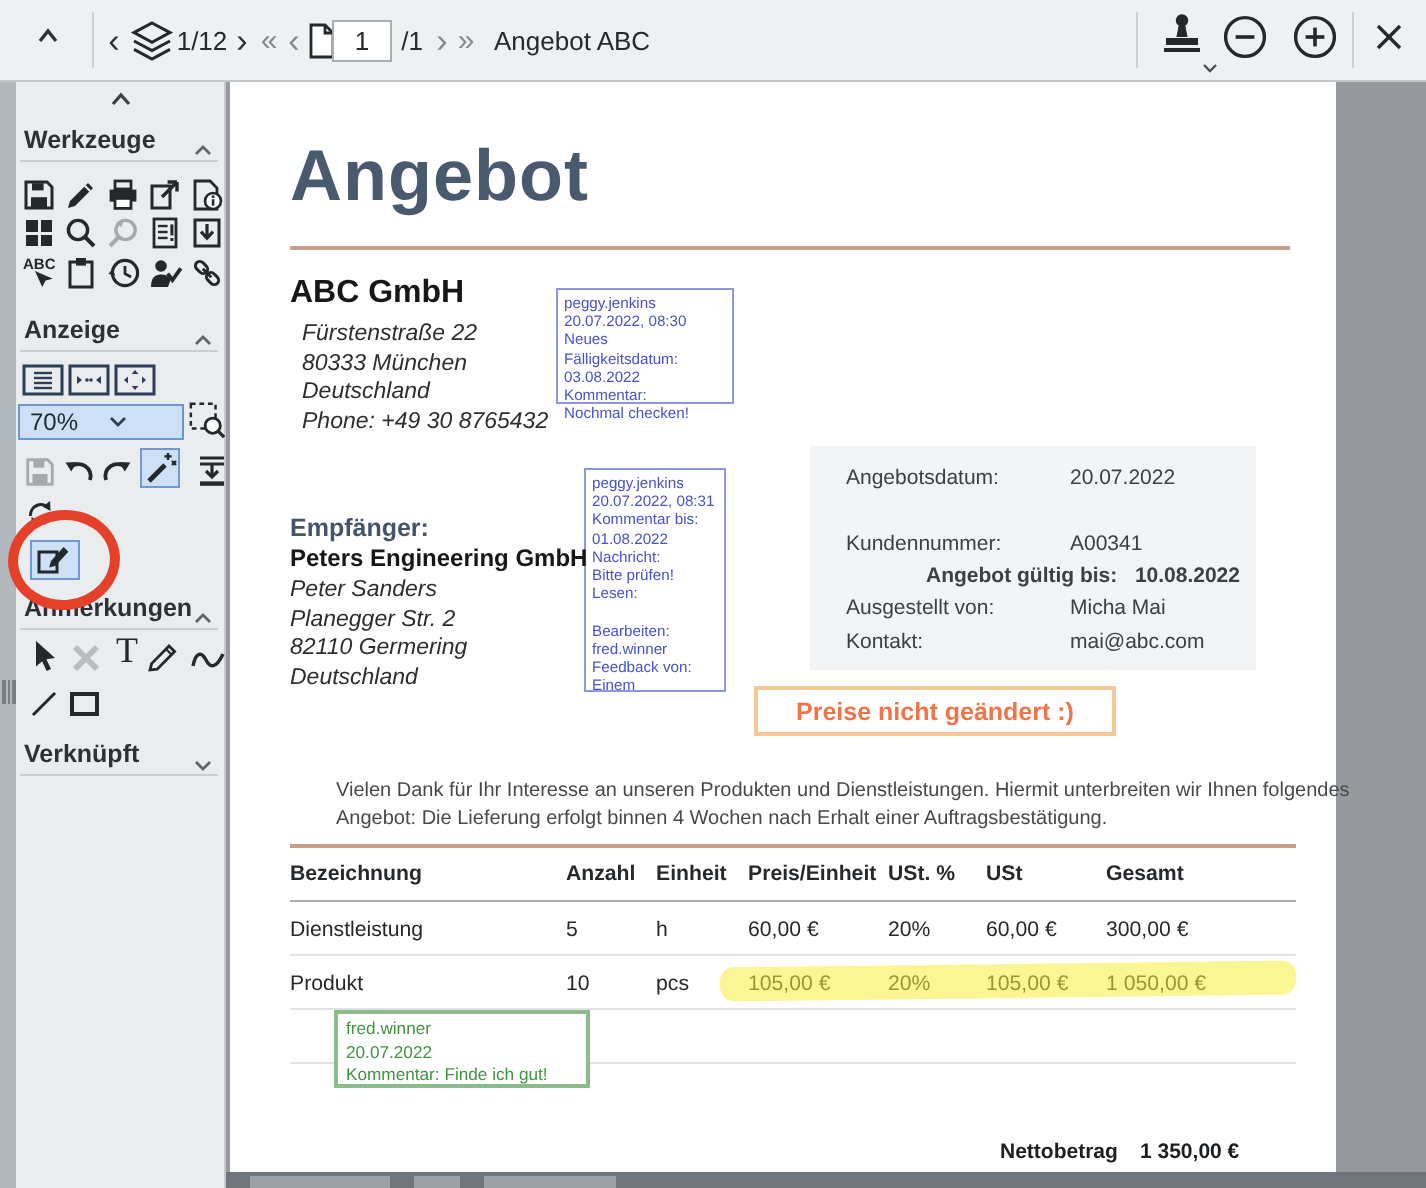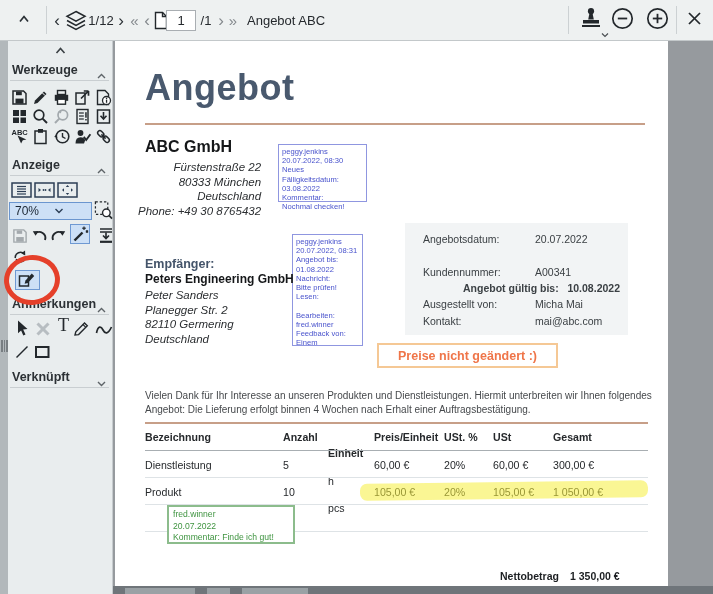--- a/index.html
+++ b/index.html
@@ -36,25 +36,25 @@
   .bluenote{border:1.5px solid #8f96e0;color:#4852cc;font-size:7.6px;line-height:9.2px;padding:2px 3px;box-sizing:border-box;background:#fff;}
   .bluenote div{min-height:9.2px;}
   .greennote{border:2px solid #8cbc8c;color:#3f9440;font-size:8.6px;line-height:11.5px;padding:2px 4px;box-sizing:border-box;background:#fff;}
   .rlabel{font-size:12.5px;font-weight:bold;color:#44546a;}
   .metabox{background:#f2f4f5;}
   .metarow{position:absolute;left:18px;right:8px;height:16px;font-size:10.5px;color:#3b4044;display:flex;}
   .metarow .ml{width:112px;}
   .metarow.b{font-weight:bold;margin-left:40px;}
   .orangenote{border:2px solid #f5c895;color:#ef7549;font-weight:bold;font-size:12.5px;text-align:center;line-height:22px;box-sizing:border-box;}
   .reqhdr{font-size:10.5px;font-weight:bold;color:#3e4d62;}
-  .intro{font-size:10px;line-height:13.5px;color:#46494c;}
+  .intro{font-size:10px;line-height:13.5px;color:#46494c;margin-left:23px;}
   .trow{position:absolute;left:30px;width:505px;height:14px;font-size:10.6px;color:#26292c;}
   .trow span{position:absolute;top:0;white-space:nowrap;}
   .trow.hd{font-weight:bold;}
-  .c0{left:0;} .c1{left:138px;} .c2{left:183px;margin-top:16px;} .c3{left:229px;} .c4{left:299px;} .c5{left:348px;} .c6{left:408px;}
+  .c0{left:0;} .c1{left:138px;} .c2{left:183px;} .c3{left:229px;} .c4{left:299px;} .c5{left:348px;} .c6{left:408px;}
   .rowdiv{position:absolute;left:30px;width:503px;height:1px;background:#dee3e6;}
   .highlight{position:absolute;background:rgba(246,238,60,.55);border-radius:7px;transform:rotate(-.7deg);}
   .netto{font-size:10.5px;font-weight:bold;color:#1c1f22;}
 </style>
 </head>
 <body>
 
 <div id="app">
 
   <div class="toolbar">
@@ -425,40 +425,40 @@
   </div>
 
   <div class="redcircle"></div>
 
   <div class="docpage">
 
     <div class="d doc-title" style="left:30px;top:26px;">Angebot</div>
     <div class="d tanline" style="left:30px;top:82px;width:500px;"></div>
 
     <div class="d co-name" style="left:30px;top:97px;">ABC GmbH</div>
-    <div class="d addr" style="left:23px;top:119px;text-align:right;">
+    <div class="d addr" style="left:36px;top:119px;">
       <div>Fürstenstraße 22</div>
       <div>80333 München</div>
       <div>Deutschland</div>
       <div>Phone: +49 30 8765432</div>
     </div>
 
     <div class="d bluenote" style="left:163px;top:103px;width:89px;height:58px;">
       <div>peggy.jenkins</div>
       <div>20.07.2022, 08:30</div>
       <div>Neues Fälligkeitsdatum:</div>
       <div>03.08.2022</div>
       <div>Kommentar:</div>
       <div>Nochmal checken!</div>
     </div>
 
     <div class="d bluenote" style="left:177px;top:193px;width:71px;height:112px;">
       <div>peggy.jenkins</div>
       <div>20.07.2022, 08:31</div>
-      <div>Angebot bis:</div>
+      <div>Kommentar bis:</div>
       <div>01.08.2022</div>
       <div>Nachricht:</div>
       <div>Bitte prüfen!</div>
       <div>Lesen:</div>
       <div></div>
       <div>Bearbeiten:</div>
       <div>fred.winner</div>
       <div>Feedback von:</div>
       <div>Einem</div>
     </div>

